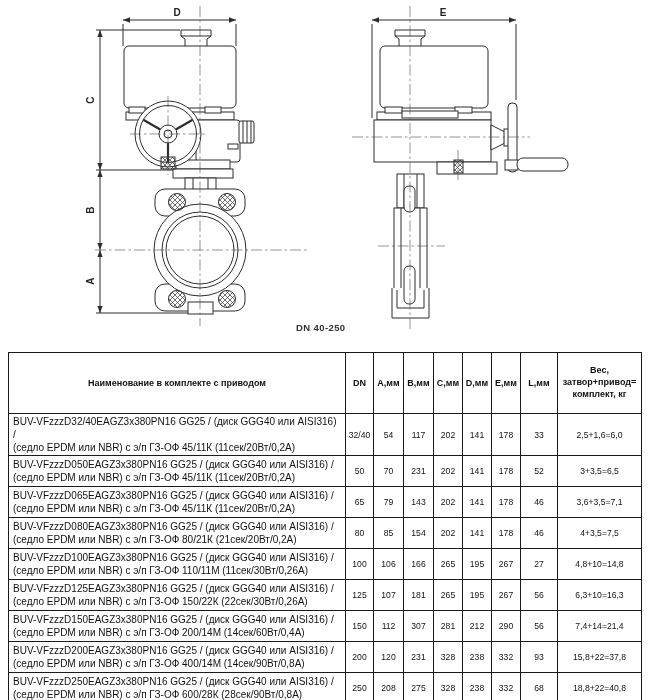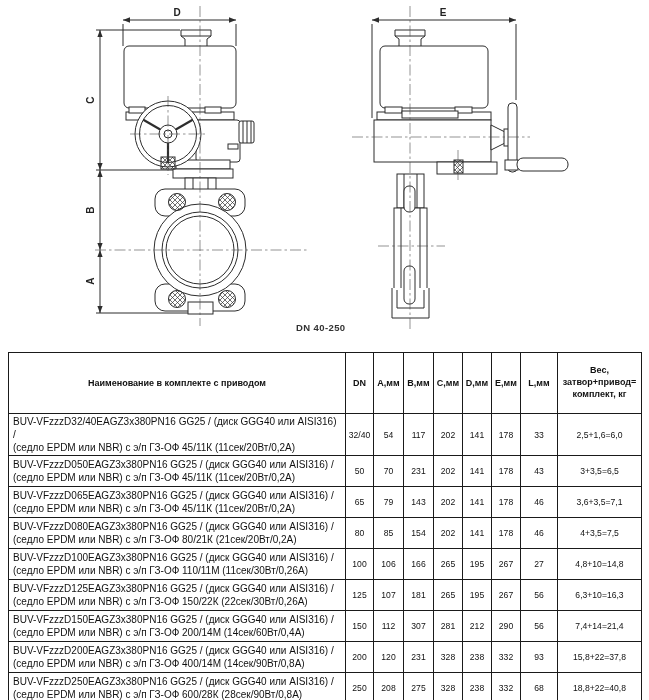--- a/index.html
+++ b/index.html
@@ -212,21 +212,21 @@
           <td class="name">
             <div>BUV-VFzzzD050EAGZ3x380PN16 GG25 / (диск GGG40 или AISI316) /</div>
             <div>(седло EPDM или NBR) с э/п ГЗ-ОФ 45/11К (11сек/20Вт/0,2А)</div>
           </td>
           <td class="num">50</td>
           <td class="num">70</td>
           <td class="num">231</td>
           <td class="num">202</td>
           <td class="num">141</td>
           <td class="num">178</td>
-          <td class="num">43</td>
+          <td class="num">52</td>
           <td class="num">3+3,5=6,5</td>
         </tr>
         <tr class="datarow">
           <td class="name">
             <div>BUV-VFzzzD065EAGZ3x380PN16 GG25 / (диск GGG40 или AISI316) /</div>
             <div>(седло EPDM или NBR) с э/п ГЗ-ОФ 45/11К (11сек/20Вт/0,2А)</div>
           </td>
           <td class="num">65</td>
           <td class="num">79</td>
           <td class="num">143</td>

